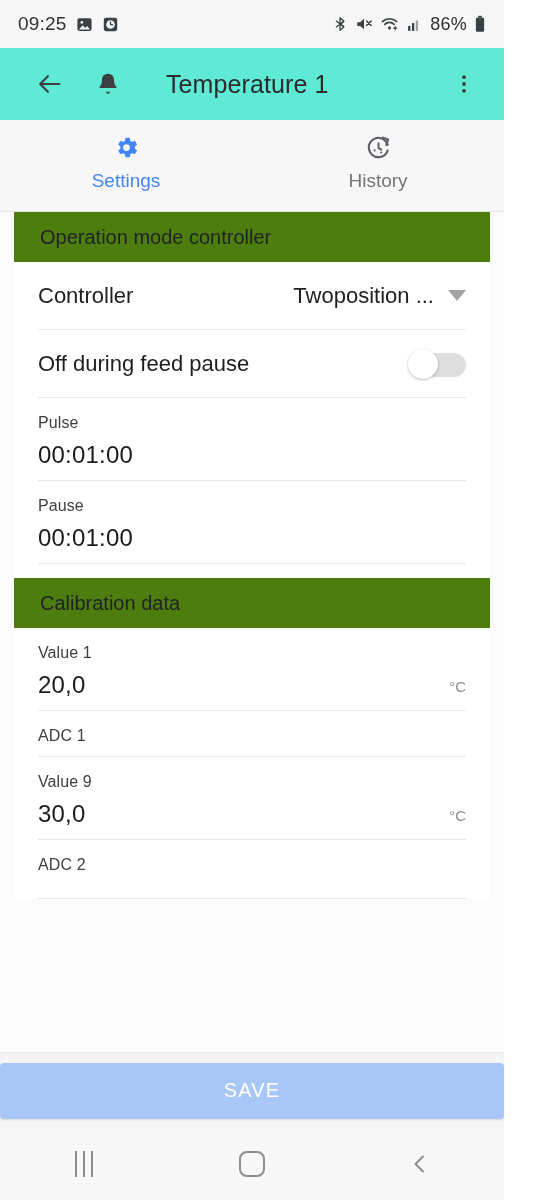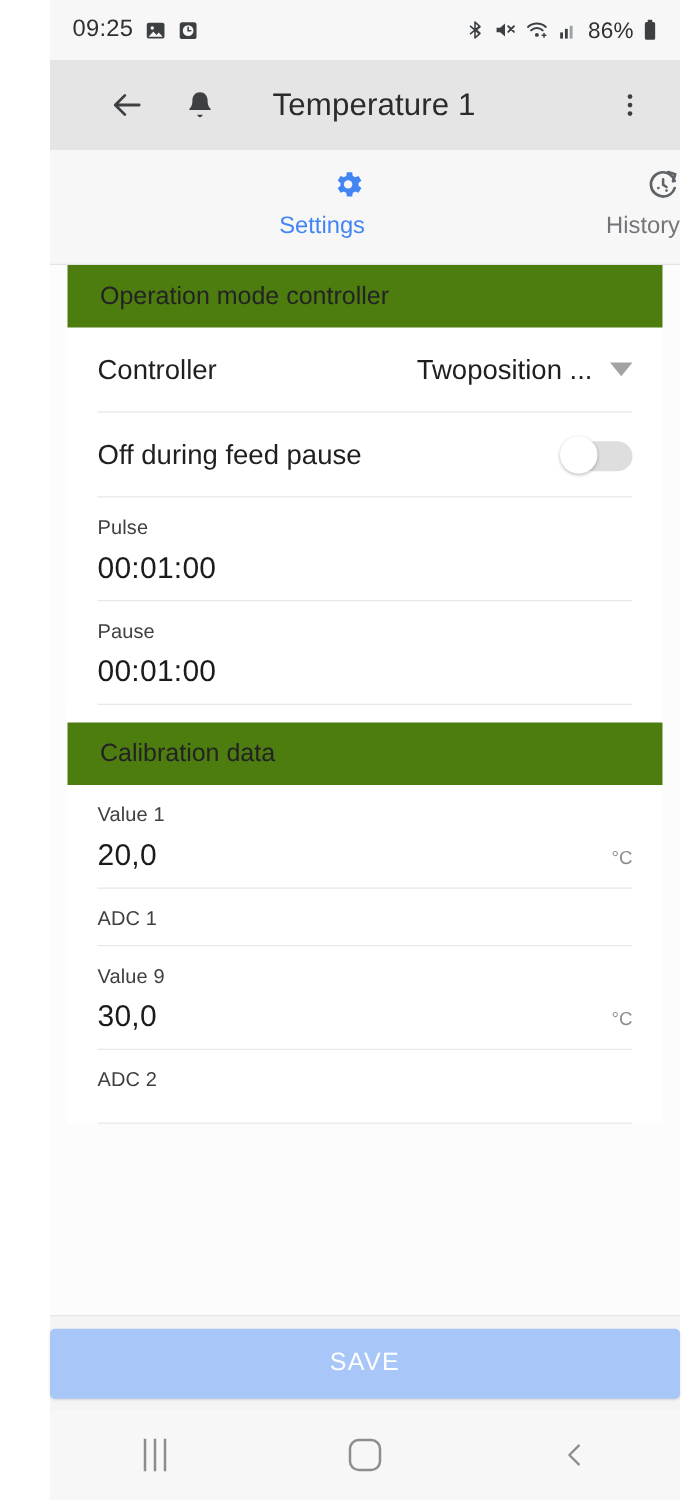--- a/index.html
+++ b/index.html
@@ -2,55 +2,55 @@
 <html><head>
 <meta charset="utf-8">
 <style>
   * { margin:0; padding:0; box-sizing:border-box; }
   html, body {
     width:554px; height:1200px;
     font-family:"Liberation Sans", sans-serif;
     background:#ffffff;
     overflow:hidden;
   }
-  .phone { position:relative; width:504px; height:1200px; background:#fafafa;margin-left:40px; }
+  .phone { position:relative; width:504px; height:1200px; background:#fafafa; }
 
   
   .statusbar {
     height:48px; background:#f7f7f7;
     display:flex; align-items:center;
     padding:0 18px;
     color:#3c4043;
   }
   .sb-left { display:flex; align-items:center; gap:9px; }
   .sb-time { font-size:19px; letter-spacing:0.2px; color:#2f3033; }
   .sb-right { margin-left:auto; display:flex; align-items:center; gap:7px; }
   .sb-batt-text { font-size:18px; color:#2f3033; letter-spacing:0.2px; }
   .ic { display:inline-block; line-height:0; }
 
   
   .appbar {
-    height:72px; background:#e5e5e5;
+    height:72px; background:#5eead4;
     display:flex; align-items:center;
-    padding:0 18px 0 40px;
+    padding:0 18px 0 28px;
   }
   .appbar .title {
     font-size:25px; color:#2b2b2d; margin-left:36px; letter-spacing:0.1px;
   }
   .appbar .spacer { flex:1; }
   .iconbtn { width:44px; height:44px; display:flex; align-items:center; justify-content:center; }
 
   
   .tabs {
     height:92px; background:#f7f7f7;
     display:flex; align-items:flex-start;
     border-bottom:1px solid #e3e3e3;
   }
   .tab {
-    flex:1; display:flex; flex-direction:column; align-items:flex-end;
+    flex:1; display:flex; flex-direction:column; align-items:center;
     padding-top:14px; gap:9px;
   }
   .tab .lbl { font-size:19px; }
   .tab.active .lbl { color:#4285f4; }
   .tab.inactive .lbl { color:#757579; }
 
   
   .content {
     position:absolute; left:0; right:0;
     top:212px; bottom:148px;

